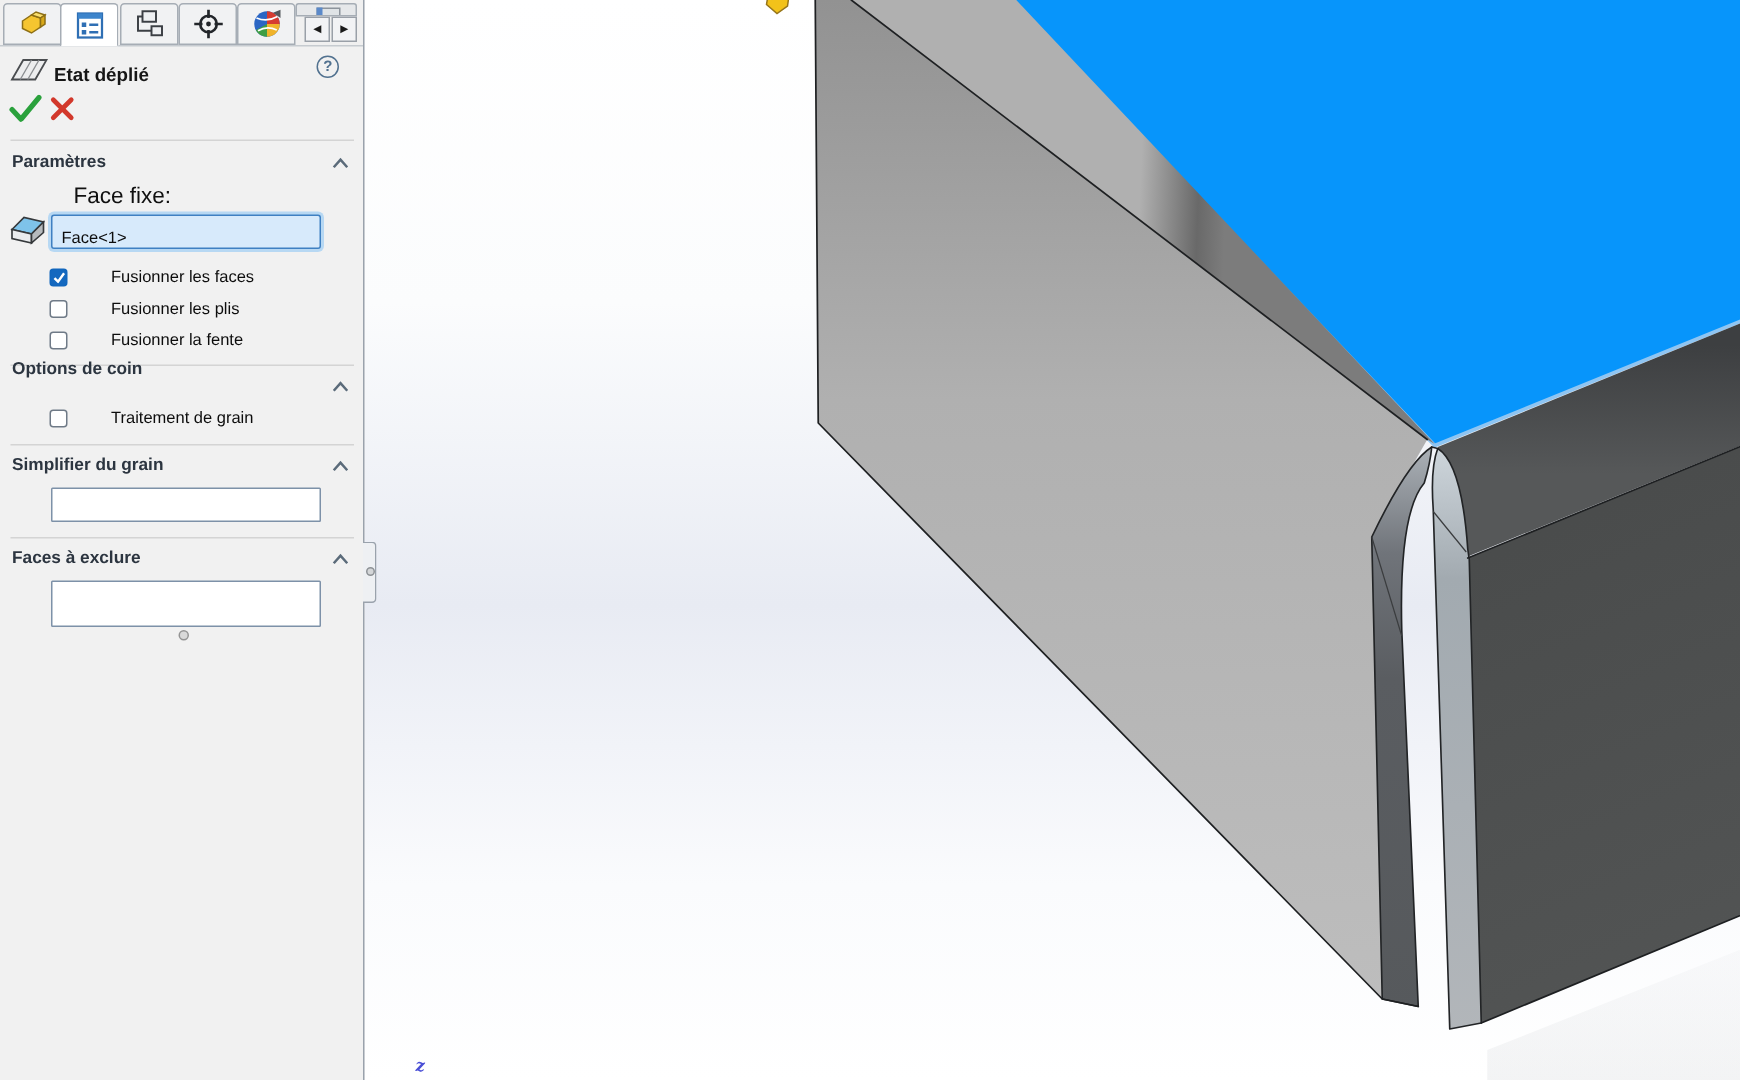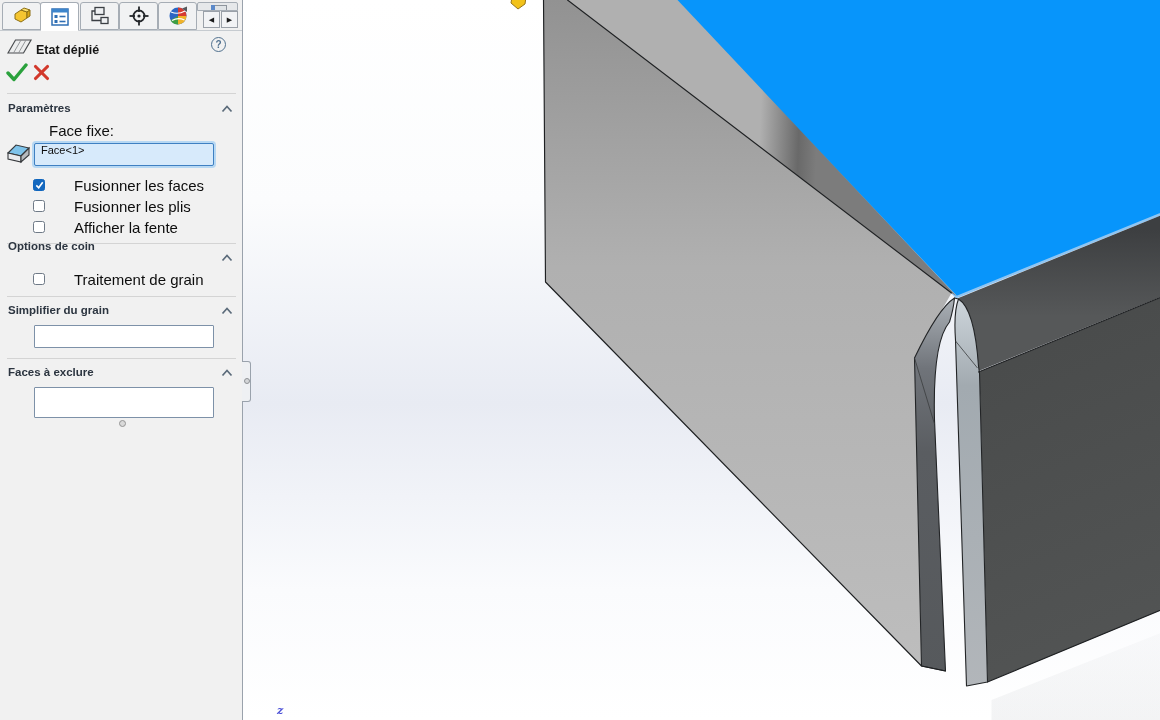--- a/index.html
+++ b/index.html
@@ -34,30 +34,30 @@
   .help-circle{position:absolute;left:211px;top:37px;width:15px;height:15px;border:1.6px solid #51718f;
     border-radius:50%;box-sizing:border-box;color:#51718f;font-size:10px;font-weight:bold;
     display:flex;align-items:center;justify-content:center;}
   .okcancel{position:absolute;left:0;top:60px;width:100%;height:26px;}
   .divider{position:absolute;left:7px;width:229px;height:0;border-top:1px solid #d4d4d4;}
   .sec-label{position:absolute;left:8px;font-size:11.5px;font-weight:bold;color:#2c3540;}
   .chev{position:absolute;left:221px;width:12px;height:8px;}
   .sub-label{position:absolute;left:33px;font-size:15px;color:#101010;margin-left:16px;}
   .sel-input{position:absolute;left:34px;top:143px;width:180px;height:23px;box-sizing:border-box;
     background:#d7eafb;border:1px solid #3f80c2;border-radius:2px;box-shadow:0 0 0 2px rgba(145,200,245,.6);
-    font-size:11px;color:#0d0d0d;display:flex;align-items:flex-start;padding-left:6px;}
+    font-size:11px;color:#0d0d0d;display:flex;align-items:flex-end;padding-left:6px;}
   .empty-input{position:absolute;left:34px;box-sizing:border-box;background:#ffffff;
     border:1px solid #7d91a8;border-radius:1px;}
   .cbrow{position:absolute;left:33px;height:14px;display:flex;align-items:center;gap:5px;}
   .cb{width:12px;height:12px;box-sizing:border-box;border:1px solid #6f7a87;border-radius:2.5px;
     background:#ffffff;flex:0 0 auto;display:flex;align-items:center;justify-content:center;}
   .cb.checked{background:#1468bf;border-color:#1166bd;}
   .cb svg{display:none;}
   .cb.checked svg{display:block;}
-  .cblabel{font-size:15px;color:#0d0d0d;white-space:nowrap;padding-left:24px;}
+  .cblabel{font-size:11px;color:#0d0d0d;white-space:nowrap;padding-left:24px;}
   .resize-dot{position:absolute;left:119px;top:420px;width:7px;height:7px;border-radius:50%;
     background:#d9d9d9;border:1px solid #949494;box-sizing:border-box;}
   .splitter-handle{position:absolute;left:242px;top:361px;width:9px;height:41px;background:#eef0f3;
     border:1px solid #9aa2ac;border-left:none;box-sizing:border-box;border-radius:0 3px 3px 0;}
   .splitter-dot{position:absolute;left:2px;top:16px;width:6px;height:6px;border-radius:50%;
     background:#d4d6d8;border:1px solid #8e9296;box-sizing:border-box;}
   .confirm-frag{position:absolute;left:266px;top:-3px;width:22px;height:13px;}
 </style>
 </head>
 <body>
@@ -247,21 +247,21 @@
     <div class="cbrow" style="top:199px">
       <span class="cb">
         
       </span>
       <span class="cblabel">Fusionner les plis</span>
     </div>
     <div class="cbrow" style="top:220px">
       <span class="cb">
         
       </span>
-      <span class="cblabel">Afficher la fente</span>
+      <span class="cblabel">Fusionner la fente</span>
     </div>
 
     <div class="divider" style="top:243px"></div>
 
     <div class="sec-label" style="top:240px">Options de coin</div>
     <svg class="chev" style="top:254px" viewBox="0 0 12 8">
       <polyline points="1.5,6.5 6,1.5 10.5,6.5" fill="none" stroke="#5b6b7a" stroke-width="1.7"></polyline>
     </svg>
     <div class="cbrow" style="top:272px">
       <span class="cb">

